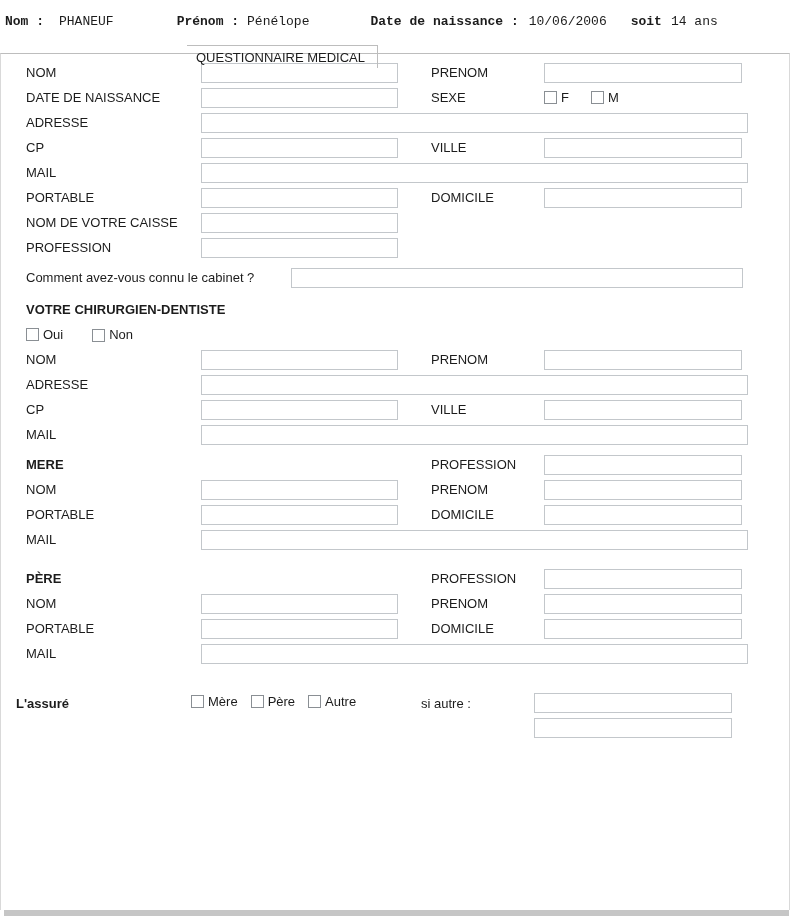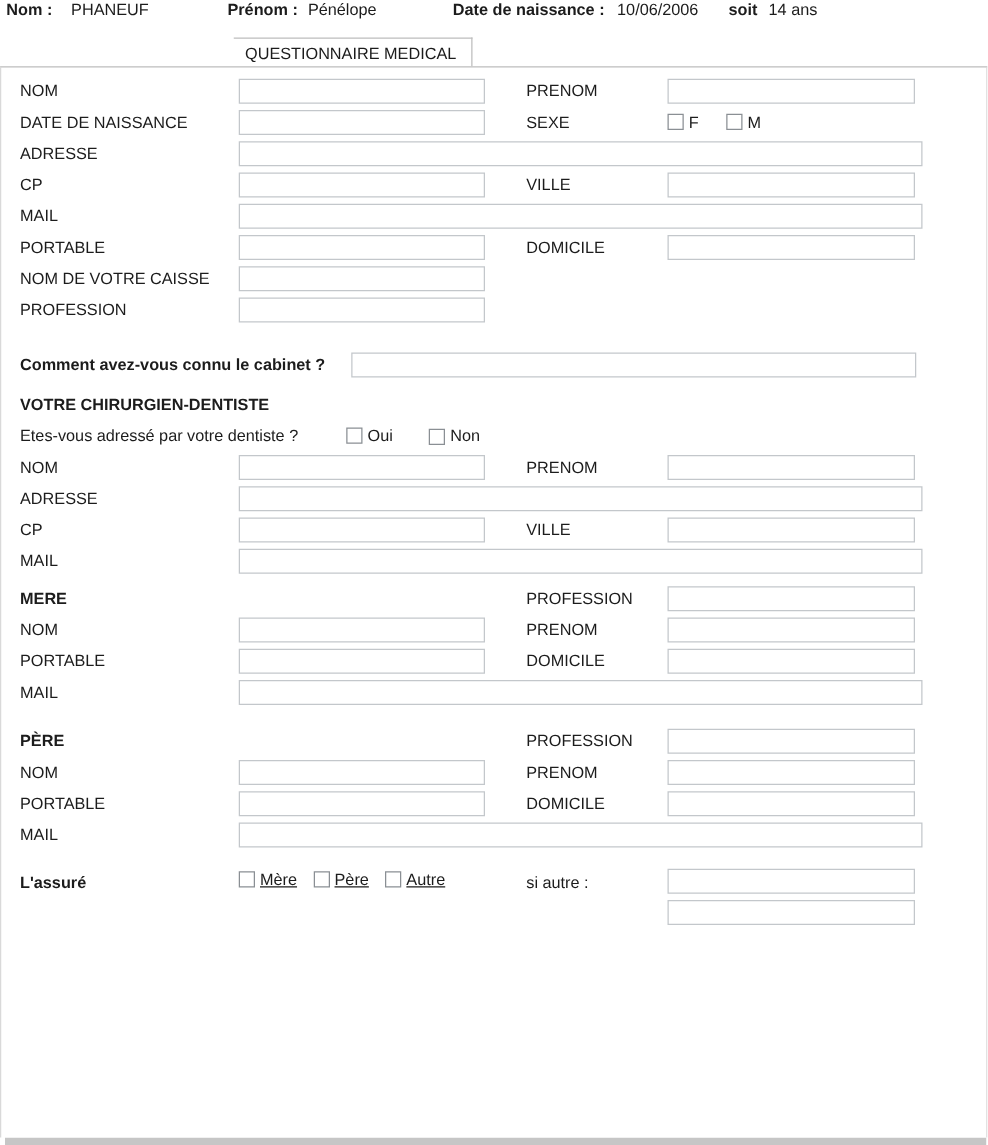--- a/index.html
+++ b/index.html
@@ -3,49 +3,49 @@
 <meta charset="utf-8">
 <style>
   * { box-sizing: border-box; }
   html,body { margin:0; padding:0; }
   body {
     width:790px; height:916px; position:relative;
     font-family:"Liberation Sans", sans-serif;
     font-size:13px; color:#1c1c1c; background:#ffffff; overflow:hidden;
   }
   
-  .page-header { display:flex; align-items:flex-start; height:29px; padding-left:5px; white-space:nowrap; }
+  .page-header { display:flex; align-items:flex-end; height:29px; padding-left:5px; white-space:nowrap;font-family:Liberation Mono, monospace; }
   .b { font-weight:bold; }
   .hv { margin-left:15px; }
   .hsp1 { margin-left:63px; }
   .hv2 { margin-left:8px; }
   .hsp2 { margin-left:61px; }
   .hv3 { margin-left:10px; }
   .hsp3 { margin-left:24px; }
   .hv4 { margin-left:9px; }
   
   .tabs { position:relative; height:24px; z-index:2; }
   .tab { display:flex; align-items:center; justify-content:center; white-space:nowrap; cursor:default; }
   .tab.active {
     position:absolute; left:8px; top:0; height:25px; padding:0 10px;
     background:#fff; border:1px solid #bdbdbd; border-bottom:none;
   }
   .tab.inactive {
-    position:absolute; left:187px; top:1px; height:23px; padding:0 12px 0 9px;
+    position:absolute; left:187px; top:16px; height:23px; padding:0 12px 0 9px;
     border-top:1px solid #bdbdbd; border-right:1px solid #bdbdbd;
   }
   
   .panel {
     position:absolute; left:0; right:0; top:53px; bottom:6px;
     border-top:1px solid #bdbdbd; border-left:1px solid #d9d9d9; border-right:1px solid #d9d9d9;
     background:#fff; padding-top:6px; z-index:1;
   }
   .bottom-bar { position:absolute; left:4px; right:1px; bottom:0; height:6px; background:#c6c6c6; }
   
-  .row { display:flex; align-items:center; height:25px; padding-left:15px; }
+  .row { display:flex; align-items:center; height:25px; padding-left:25px; }
   .lbl1 { width:175px; flex:none; }
   .sp1  { width:230px; flex:none; }
   .gap1 { width:33px;  flex:none; }
   .lbl2 { width:113px; flex:none; }
   input[type="text"] {
     height:20px; border:1px solid #c3c7cb; background:#fff; padding:0 4px;
     font:inherit; color:inherit; outline:none; flex:none;
   }
   .in1 { width:197px; }
   .in2 { width:198px; }
@@ -55,31 +55,31 @@
   .q-lbl { width:261px; flex:none; }
   
   .cbg { display:flex; align-items:center; flex:none; }
   .cb {
     width:13px; height:13px; border:1px solid #8a8f94; background:#fff;
     display:inline-block; margin-right:4px; flex:none; cursor:default;
   }
   .mgap { margin-left:22px; }
   .qgap { margin-left:29px;align-items:flex-end; }
   
-  .mt-comment { margin-top:19px;font-weight:bold; }
+  .mt-comment { margin-top:5px; }
   .mt-title { margin-top:7px;text-align:center; }
   .mt-intro { margin-top:2px; }
   .mt-mere { margin-top:5px; }
   .mt-pere { margin-top:14px; }
-  .mt-assure { margin-top:15px; }
+  .mt-assure { margin-top:27px; }
   
   .assure-row { display:flex; align-items:flex-start; padding-left:15px; }
   .assure-row .lbl1 { padding-top:3px; }
   .assure-cbs { width:230px; display:flex; align-items:center; gap:13px; flex:none; padding-top:1px; }
-  .assure-cbs .cbg { white-space:nowrap;text-decoration:underline; }
+  .assure-cbs .cbg { white-space:nowrap; }
   .si-autre { width:113px; flex:none; padding-top:3px; }
   .autre-col { display:flex; flex-direction:column; gap:5px; }
 </style>
 </head>
 <body>
 
 <div class="page-header">
   <span class="b">Nom :</span>
   <span class="hv">PHANEUF</span>
   <span class="b hsp1">Prénom :</span>
@@ -150,21 +150,20 @@
 
   <div class="row mt-comment">
     <span class="comment-lbl">Comment avez-vous connu le cabinet ?</span>
     <input type="text" class="comment-in" value="" style="">
   </div>
 
   <div class="row mt-title">
     <span class="b">VOTRE CHIRURGIEN-DENTISTE</span>
   </div>
   <div class="row">
-    <span class="q-lbl">Etes-vous adressé par votre dentiste ?</span>
     <span class="cbg">
       <span class="cb"></span>
       <span>Oui</span>
     </span>
     <span class="cbg qgap">
       <span class="cb"></span>
       <span>Non</span>
     </span>
   </div>
   <div class="row">

